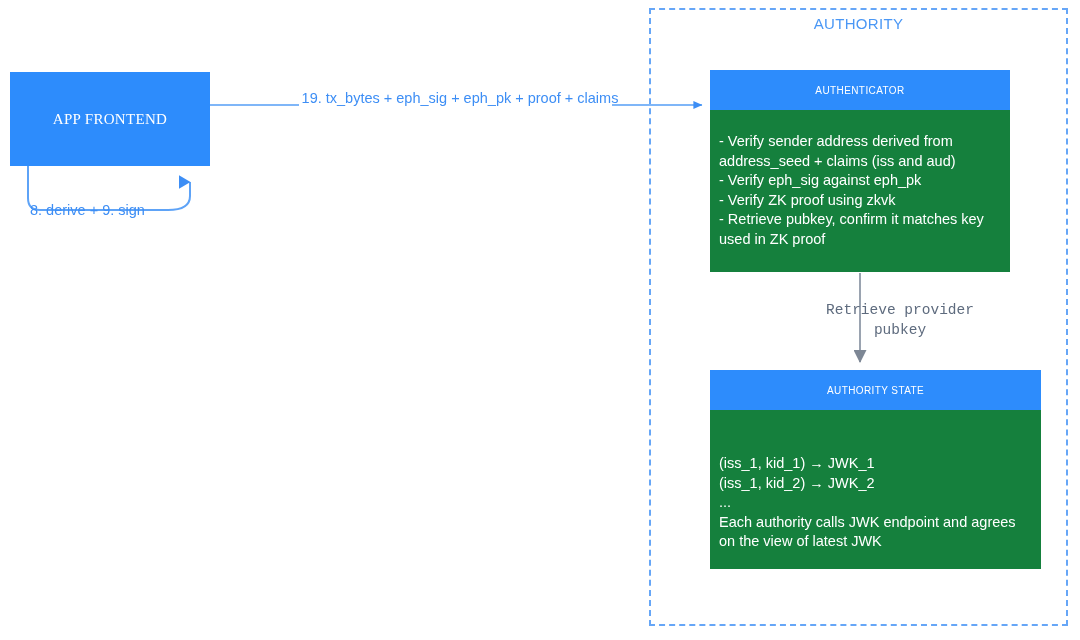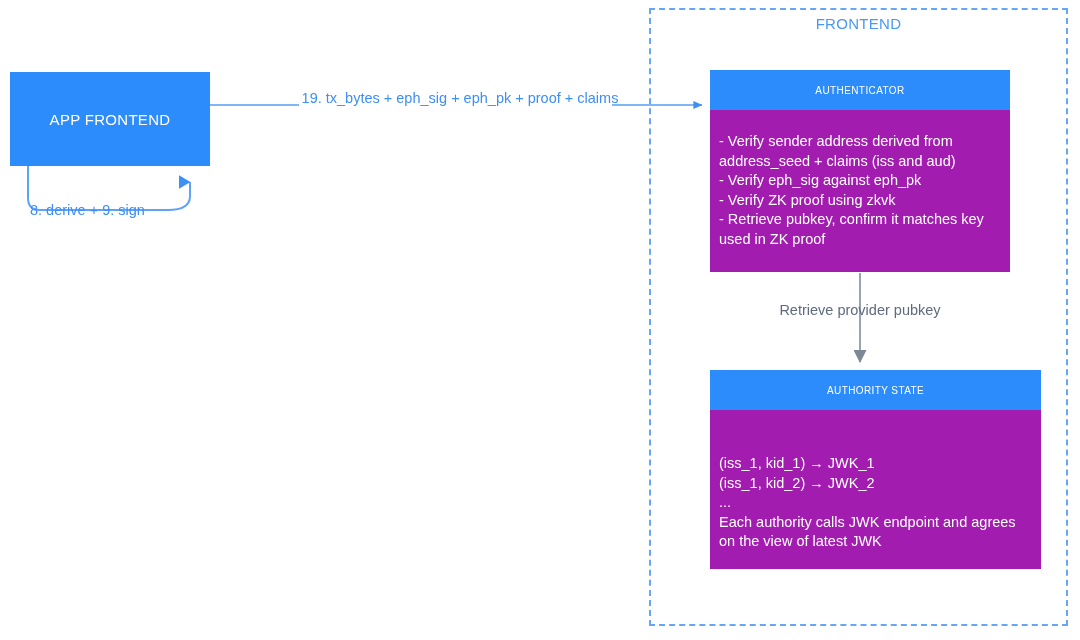--- a/index.html
+++ b/index.html
@@ -46,20 +46,21 @@
   .node-plain {
     position: absolute;
     background: #2d8cfc;
     color: #ffffff;
     display: flex;
     align-items: center;
     justify-content: center;
     font-size: 15px;
     letter-spacing: 0.3px;
     box-sizing: border-box;
+    font-family: Liberation Serif, serif;
   }
   #app-frontend {
     left: 10px;
     top: 72px;
     width: 200px;
     height: 94px;
   }
 
   
   .card {
@@ -71,21 +72,21 @@
     color: #ffffff;
     font-size: 10px;
     letter-spacing: 0.4px;
     height: 40px;
     display: flex;
     align-items: center;
     justify-content: center;
     box-sizing: border-box;
   }
   .card-body {
-    background: #a21caf;
+    background: #15803d;
     color: #ffffff;
     font-size: 14.5px;
     line-height: 19.5px;
     padding: 22px 10px 10px 9px;
     box-sizing: border-box;
     white-space: pre-wrap;
     overflow: hidden;
   }
   #authenticator {
     left: 710px;
@@ -118,41 +119,42 @@
     top: 88px;
     width: 330px;
   }
   #label-selfloop {
     left: 30px;
     top: 200px;
     width: 165px;
     text-align: left;
   }
   #label-retrieve {
-    left: 760px;
+    left: 800px;
     top: 300px;
     width: 200px;
+    font-family: Liberation Mono, monospace;
   }
 
   svg.overlay {
     position: absolute;
     left: 0;
     top: 0;
     width: 1080px;
     height: 640px;
     pointer-events: none;
   }
 </style>
 </head>
 <body>
 
 <div class="canvas">
 
   <div class="authority-zone"></div>
-  <div class="authority-zone-label">FRONTEND</div>
+  <div class="authority-zone-label">AUTHORITY</div>
 
   <svg class="overlay" viewBox="0 0 1080 640">
     <defs>
       <marker id="arrow-blue" markerWidth="10" markerHeight="10" refX="8.6" refY="4" orient="auto" markerUnits="userSpaceOnUse">
         <path d="M0,0 L9,4 L0,8 z" fill="#3d8ef5"></path>
       </marker>
       <marker id="arrow-blue-up" markerWidth="14" markerHeight="13" refX="7" refY="11.5" orient="auto-start-reverse" markerUnits="userSpaceOnUse">
         <path d="M0,0 L14,0 L7,12 z" fill="#3d8ef5"></path>
       </marker>
       <marker id="arrow-gray" markerWidth="14" markerHeight="13" refX="12" refY="6.5" orient="auto" markerUnits="userSpaceOnUse">

